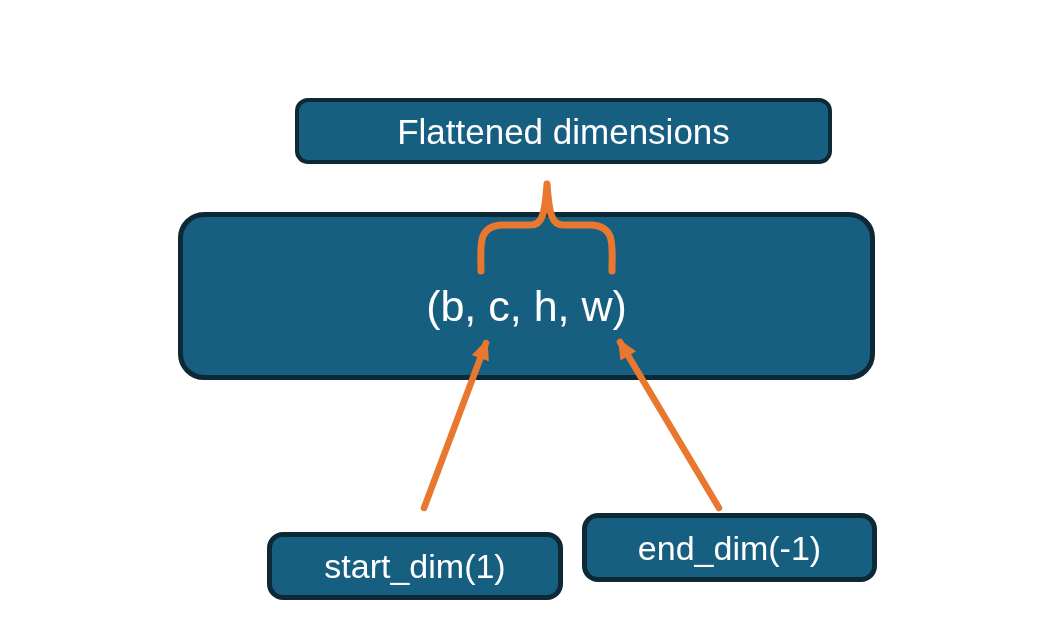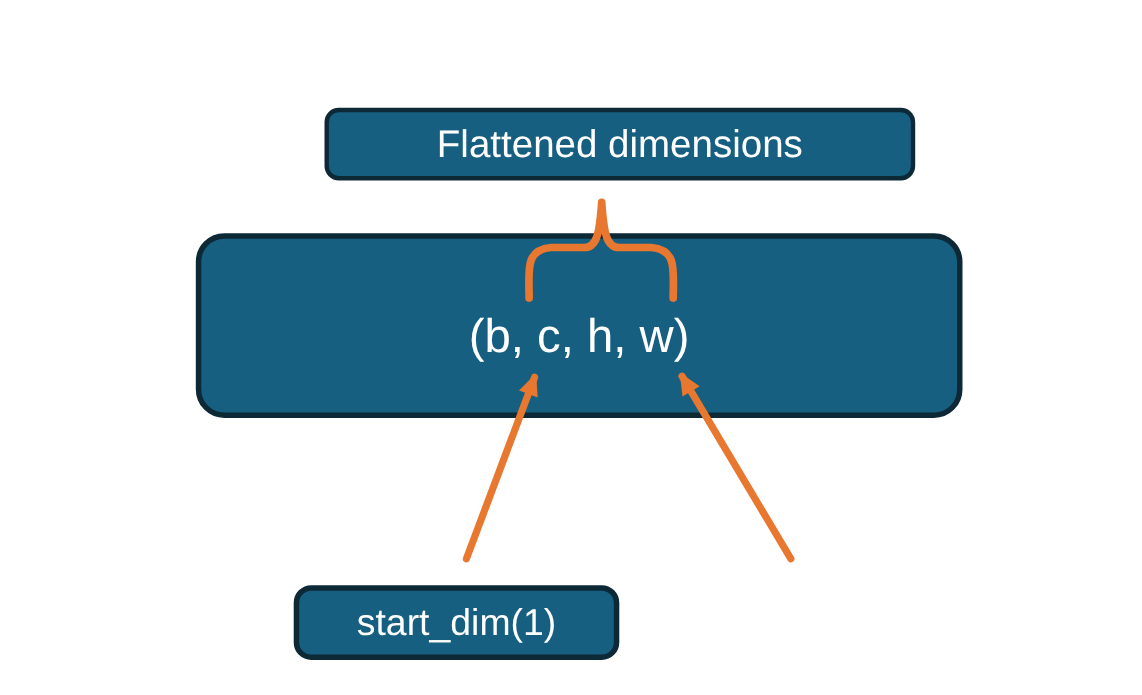--- a/index.html
+++ b/index.html
@@ -74,20 +74,23 @@
   </div>
 
   <div class="box main">
     <span>(b, c, h, w)</span>
   </div>
 
   <div class="box small left">
     <span>start_dim(1)</span>
   </div>
 
+  <div class="box small right">
+    <span>end_dim(-1)</span>
+  </div>
 
   <svg class="overlay" viewBox="0 0 1038 632" xmlns="http://www.w3.org/2000/svg">
     <defs>
       <marker id="ah" viewBox="0 0 10 10" refX="8" refY="5" markerWidth="3.8" markerHeight="3.1" orient="auto-start-reverse" markerUnits="strokeWidth">
         <polygon class="ah" points="0,0.5 10,5 0,9.5"></polygon>
       </marker>
     </defs>
 
     <path class="stroke-orange brace" d="M 481 271
              C 481 246, 477 227, 501 225

